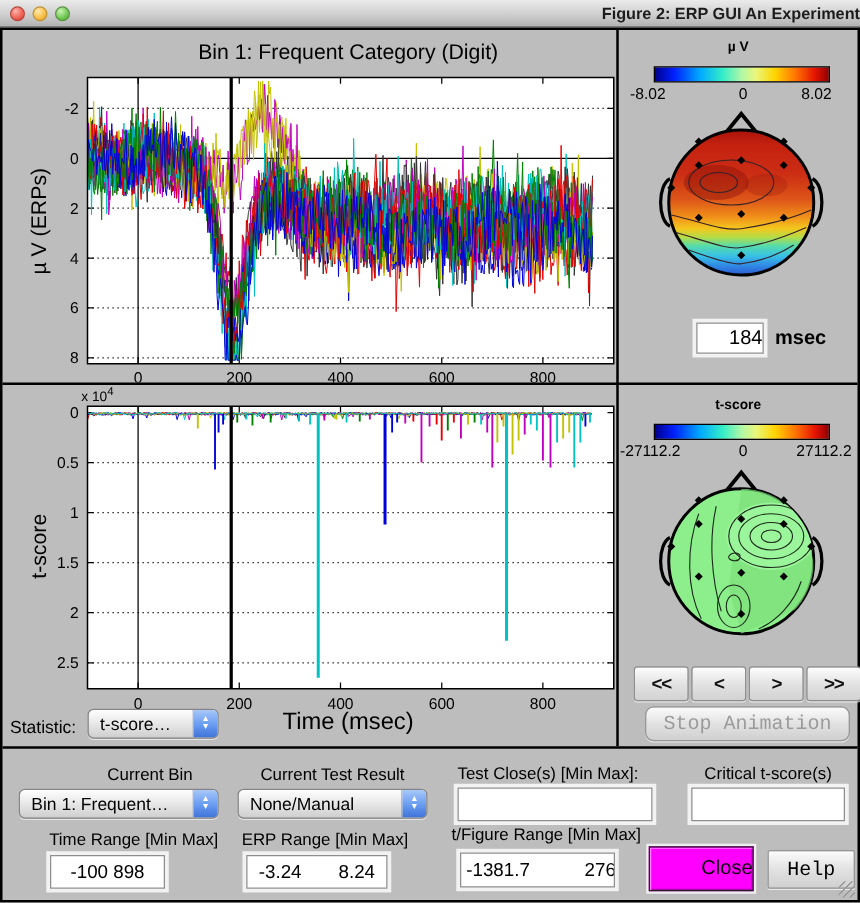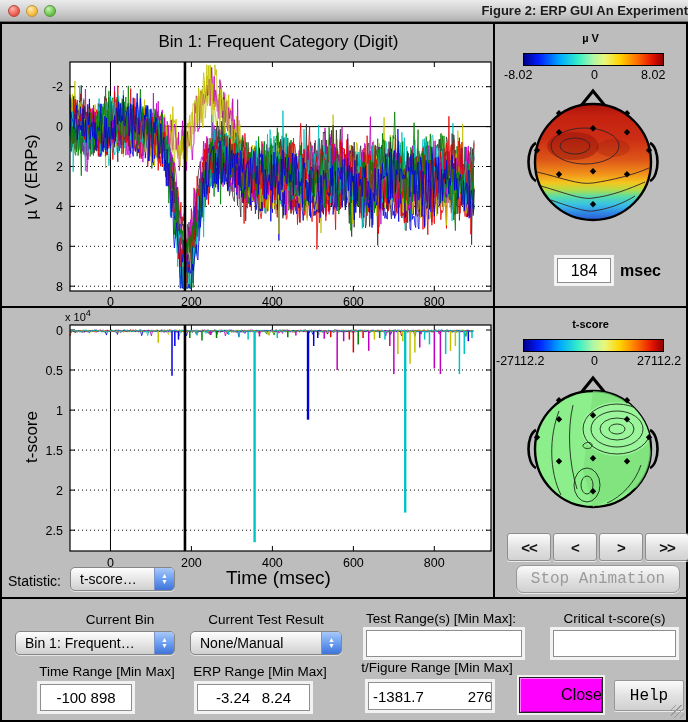--- a/index.html
+++ b/index.html
@@ -303,21 +303,21 @@
         <path d="M36,45 l3.2,3.2 -3.2,3.2 -3.2,-3.2z"></path>
           <path d="M70,41 l3.2,3.2 -3.2,3.2 -3.2,-3.2z"></path>
         <path d="M104,45 l3.2,3.2 -3.2,3.2 -3.2,-3.2z"></path>
           <path d="M36,87 l3.2,3.2 -3.2,3.2 -3.2,-3.2z"></path>
         <path d="M70,84 l3.2,3.2 -3.2,3.2 -3.2,-3.2z"></path>
           <path d="M104,87 l3.2,3.2 -3.2,3.2 -3.2,-3.2z"></path>
         <path d="M70,117 l3.2,3.2 -3.2,3.2 -3.2,-3.2z"></path>
       </g>
     </svg>
 
-    <div class="editfield" style="left:555px;top:234px;width:54px;height:25px;justify-content:center">
+    <div class="editfield" style="left:555px;top:234px;width:54px;height:25px;justify-content:flex-end">
       <span style="font-size:16px">184</span>
     </div>
     <div class="ctl-label" style="left:618px;top:238px;font-size:16px;font-weight:bold">msec</div>
 
     <div class="cbar-title" style="left:493px;top:294px;width:191px">t-score</div>
     <div class="cbar" style="left:521px;top:315px;width:141px"></div>
     <div class="cbar-lab" style="left:494px;top:330px">-27112.2</div>
     <div class="cbar-lab" style="left:589px;top:330px">0</div>
     <div class="cbar-lab" style="left:635px;top:330px">27112.2</div>
 
@@ -389,37 +389,37 @@
 
     <div class="ctl-label" style="left:188px;top:588px;width:152px">Current Test Result</div>
     <div class="popup" style="left:188px;top:607px;width:152px">
       <span class="val">None/Manual</span>
       <span class="cap">
           <span>▲</span>
           <span>▼</span>
         </span>
     </div>
 
-    <div class="ctl-label" style="left:364px;top:587px;width:200px;text-align:left">Test Range(s) [Min Max]:</div>
+    <div class="ctl-label" style="left:364px;top:587px;width:200px;text-align:left">Test Close(s) [Min Max]:</div>
     <div class="editfield" style="left:364px;top:606px;width:156px;height:27px;padding:0 5px">
       <span></span>
     </div>
 
     <div class="ctl-label" style="left:545px;top:587px;width:135px">Critical t-score(s)</div>
     <div class="editfield" style="left:551px;top:606px;width:123px;height:27px;padding:0 5px">
       <span></span>
     </div>
 
     <div class="ctl-label" style="left:25px;top:640px;width:160px">Time Range [Min Max]</div>
     <div class="editfield" style="left:38px;top:660px;width:92px;height:27px;justify-content:center">
       <span>-100 898</span>
     </div>
 
     <div class="ctl-label" style="left:178px;top:640px;width:160px">ERP Range [Min Max]</div>
-    <div class="editfield" style="left:195px;top:660px;width:113px;height:27px;justify-content:space-between;padding:0 18px">
+    <div class="editfield" style="left:195px;top:660px;width:113px;height:27px;justify-content:space-between;padding:0 9px">
       <span>-3.24</span>
       <span>8.24</span>
     </div>
 
     <div class="ctl-label" style="left:345px;top:636px;width:180px">t/Figure Range [Min Max]</div>
     <div class="editfield" style="left:366px;top:658px;width:124px;height:28px;justify-content:space-between;padding-left:4px">
       <span>-1381.7</span>
       <span style="margin-right:-10px">2768</span>
     </div>
 

